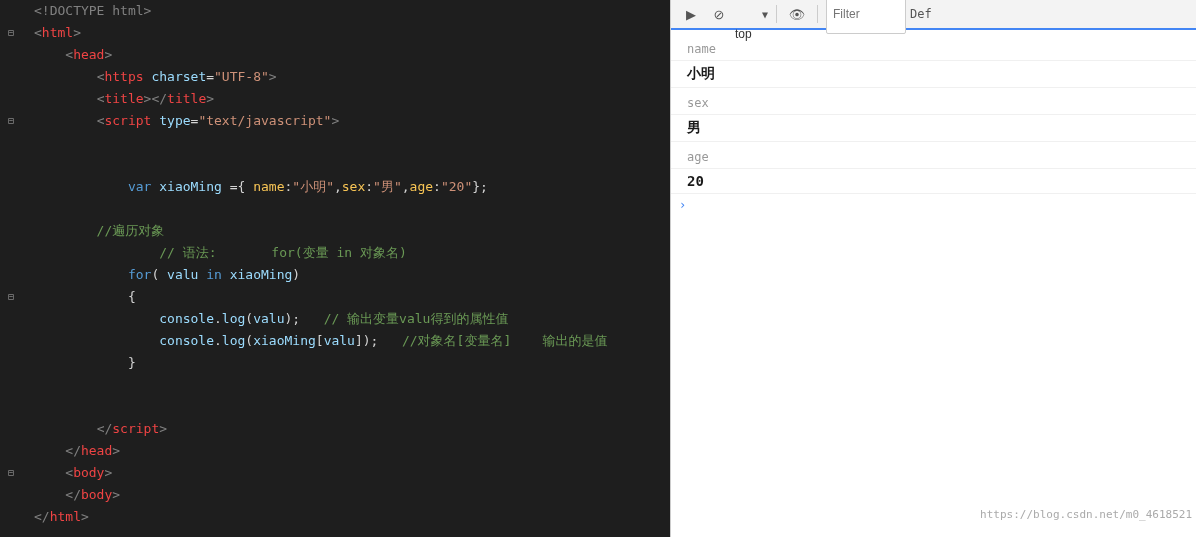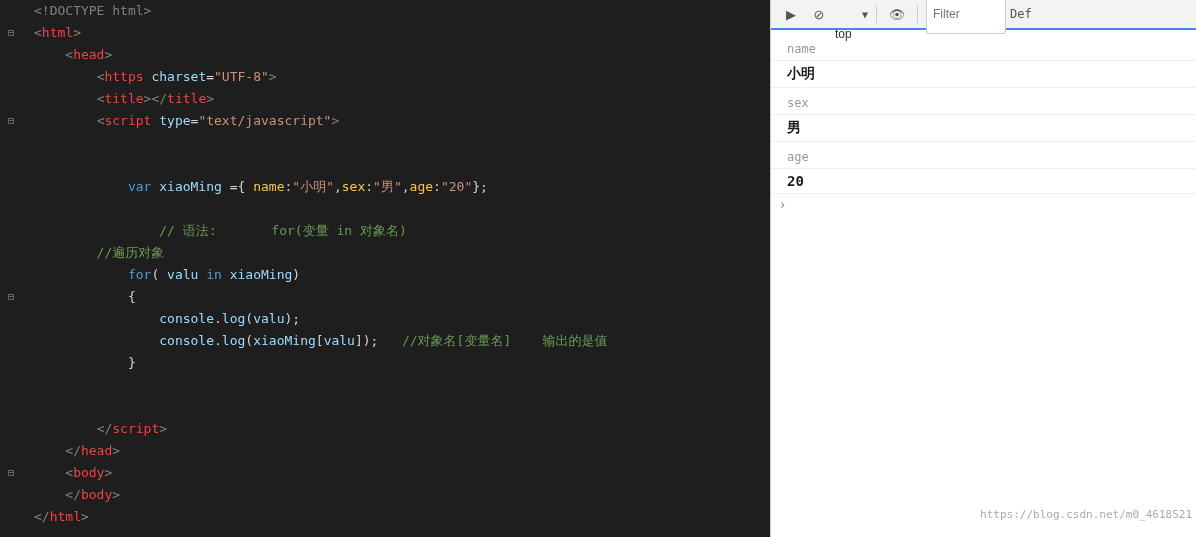--- a/index.html
+++ b/index.html
@@ -12,21 +12,21 @@
       display: flex;
       width: 1196px;
       height: 537px;
       font-family: 'Consolas', 'Monaco', monospace;
       font-size: 13px;
       overflow: hidden;
     }
 
     
     .code-panel {
-      width: 770px;
+      width: 670px;
       height: 537px;
       background-color: #1e1e1e;
       color: #d4d4d4;
       overflow: hidden;
       position: relative;
       flex-shrink: 0;
     }
 
     .code-line {
       display: flex;
@@ -234,25 +234,25 @@
       <div class="code-line"><span class="line-gutter"></span><span class="code-content"><span class="doctype">&lt;!DOCTYPE html&gt;</span></span></div>
       <div class="code-line"><span class="line-gutter"><span class="fold-icon has-fold">⊟</span></span><span class="code-content"><span class="tag-bracket">&lt;</span><span class="tag">html</span><span class="tag-bracket">&gt;</span></span></div>
       <div class="code-line"><span class="line-gutter"></span><span class="code-content"><span class="plain">    </span><span class="tag-bracket">&lt;</span><span class="tag">head</span><span class="tag-bracket">&gt;</span></span></div>
       <div class="code-line"><span class="line-gutter"></span><span class="code-content"><span class="plain">        </span><span class="tag-bracket">&lt;</span><span class="tag">https</span><span class="plain"> </span><span class="attr-name">charset</span><span class="plain">=</span><span class="attr-value">"UTF-8"</span><span class="tag-bracket">&gt;</span></span></div>
       <div class="code-line"><span class="line-gutter"></span><span class="code-content"><span class="plain">        </span><span class="tag-bracket">&lt;</span><span class="tag">title</span><span class="tag-bracket">&gt;&lt;/</span><span class="tag">title</span><span class="tag-bracket">&gt;</span></span></div>
       <div class="code-line"><span class="line-gutter"><span class="fold-icon has-fold">⊟</span></span><span class="code-content"><span class="plain">        </span><span class="tag-bracket">&lt;</span><span class="tag">script</span><span class="plain"> </span><span class="attr-name">type</span><span class="plain">=</span><span class="attr-value">"text/javascript"</span><span class="tag-bracket">&gt;</span></span></div>
       <div class="code-line"><span class="line-gutter"></span><span class="code-content"></span></div>
       <div class="code-line"><span class="line-gutter"></span><span class="code-content"></span></div>
       <div class="code-line"><span class="line-gutter"></span><span class="code-content"><span class="plain">            </span><span class="keyword">var</span><span class="plain"> </span><span class="variable">xiaoMing</span><span class="plain"> ={ </span><span class="property">name</span><span class="plain">:</span><span class="string">"小明"</span><span class="plain">,</span><span class="property">sex</span><span class="plain">:</span><span class="string">"男"</span><span class="plain">,</span><span class="property">age</span><span class="plain">:</span><span class="string">"20"</span><span class="plain">};</span></span></div>
       <div class="code-line"><span class="line-gutter"></span><span class="code-content"></span></div>
+      <div class="code-line"><span class="line-gutter"></span><span class="code-content"><span class="comment">        //遍历对象</span></span></div>
       <div class="code-line"><span class="line-gutter"></span><span class="code-content"><span class="plain">                </span><span class="comment">// 语法:       for(变量 in 对象名)</span></span></div>
-      <div class="code-line"><span class="line-gutter"></span><span class="code-content"><span class="comment">        //遍历对象</span></span></div>
       <div class="code-line"><span class="line-gutter"></span><span class="code-content"><span class="plain">            </span><span class="keyword">for</span><span class="plain">( </span><span class="variable">valu</span><span class="plain"> </span><span class="keyword">in</span><span class="plain"> </span><span class="variable">xiaoMing</span><span class="plain">)</span></span></div>
       <div class="code-line"><span class="line-gutter"><span class="fold-icon has-fold">⊟</span></span><span class="code-content"><span class="plain">            {</span></span></div>
-      <div class="code-line"><span class="line-gutter"></span><span class="code-content"><span class="plain">                </span><span class="variable">console</span><span class="plain">.</span><span class="variable">log</span><span class="plain">(</span><span class="variable">valu</span><span class="plain">);   </span></span></div>
+      <div class="code-line"><span class="line-gutter"></span><span class="code-content"><span class="plain">                </span><span class="variable">console</span><span class="plain">.</span><span class="variable">log</span><span class="plain">(</span><span class="variable">valu</span><span class="plain">);   </span><span class="comment">// 输出变量valu得到的属性值</span></span></div>
       <div class="code-line"><span class="line-gutter"></span><span class="code-content"><span class="plain">                </span><span class="variable">console</span><span class="plain">.</span><span class="variable">log</span><span class="plain">(</span><span class="variable">xiaoMing</span><span class="plain">[</span><span class="variable">valu</span><span class="plain">]);   </span><span class="comment">//对象名[变量名]    输出的是值</span></span></div>
       <div class="code-line"><span class="line-gutter"></span><span class="code-content"><span class="plain">            }</span></span></div>
       <div class="code-line"><span class="line-gutter"></span><span class="code-content"></span></div>
       <div class="code-line"><span class="line-gutter"></span><span class="code-content"></span></div>
       <div class="code-line"><span class="line-gutter"></span><span class="code-content"><span class="plain">        </span><span class="tag-bracket">&lt;/</span><span class="tag">script</span><span class="tag-bracket">&gt;</span></span></div>
       <div class="code-line"><span class="line-gutter"></span><span class="code-content"><span class="plain">    </span><span class="tag-bracket">&lt;/</span><span class="tag">head</span><span class="tag-bracket">&gt;</span></span></div>
       <div class="code-line"><span class="line-gutter"><span class="fold-icon has-fold">⊟</span></span><span class="code-content"><span class="plain">    </span><span class="tag-bracket">&lt;</span><span class="tag">body</span><span class="tag-bracket">&gt;</span></span></div>
       <div class="code-line"><span class="line-gutter"></span><span class="code-content"><span class="plain">    </span><span class="tag-bracket">&lt;/</span><span class="tag">body</span><span class="tag-bracket">&gt;</span></span></div>
       <div class="code-line"><span class="line-gutter"></span><span class="code-content"><span class="tag-bracket">&lt;/</span><span class="tag">html</span><span class="tag-bracket">&gt;</span></span></div>
     </div>

